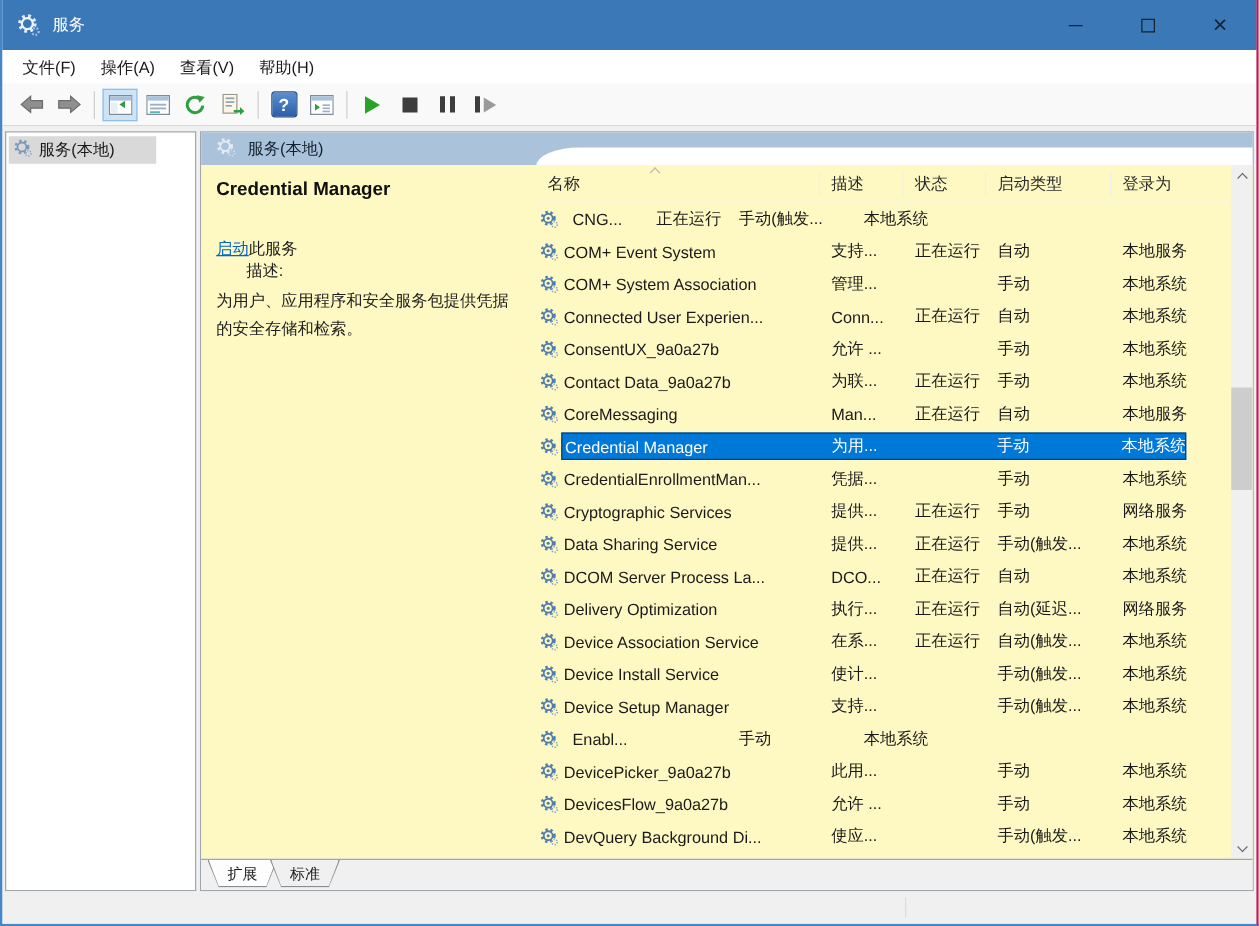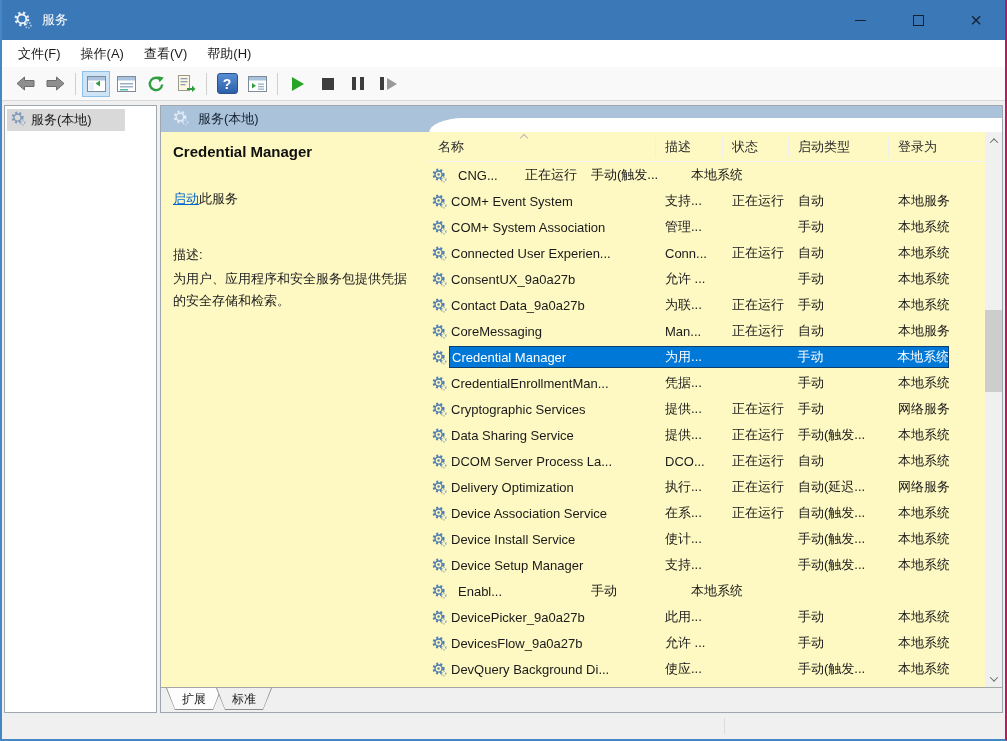--- a/index.html
+++ b/index.html
@@ -50,23 +50,23 @@
   .panel-header { height:26px; background:#abc2db; position:relative; display:flex; align-items:center; flex:0 0 auto; }
   .panel-header .ph-icon { margin-left:12px; }
   .panel-header .ph-label { margin-left:9px; font-size:13px; color:#13222f; }
   .white-tab { position:absolute; left:268px; right:0; top:12px; bottom:-1px; background:#ffffff; border-top-left-radius:34px 15px; }
 
   .panel-body { flex:1 1 auto; display:flex; background:#fef9c3; min-height:0; position:relative; }
 
   
   .detail-pane { width:268px; flex:0 0 auto; padding:11px 14px 0 12px; }
   .svc-title { font-size:15px; font-weight:bold; color:#101010; margin-bottom:30px; }
-  .start-line { margin-bottom:38px; font-size:13px; }
+  .start-line { font-size:13px; }
   .start-line a { color:#0066cc; text-decoration:underline; cursor:pointer; }
-  .desc-label { margin-bottom:4px; font-size:13px; color:#222; }
+  .desc-label { margin-bottom:4px; font-size:13px; color:#222;margin-left:24px; }
   .desc-text { font-size:13px; color:#222; line-height:1.72; width:246px; }
 
   
   .list-pane { flex:1 1 auto; position:relative; min-width:0; padding-right:17px; overflow:hidden; }
   .list-header { height:30px; display:flex; align-items:center; position:relative; border-bottom:1px solid #f2f2f2; }
   .hcell { font-size:13px; color:#2b2b2b; padding-left:9px; border-right:1px solid #efefef; height:20px; display:flex; align-items:center; }
   .h0 { width:227px; } .h1 { width:67px; } .h2 { width:66px; } .h3 { width:100px; } .h4 { width:60px; border-right:none; }
   .sort-chev { position:absolute; left:92px; top:3px; width:6px; height:6px; border-left:1px solid #b9b9b9; border-top:1px solid #b9b9b9; transform:rotate(45deg); }
 
   .list-rows { overflow:hidden; }

